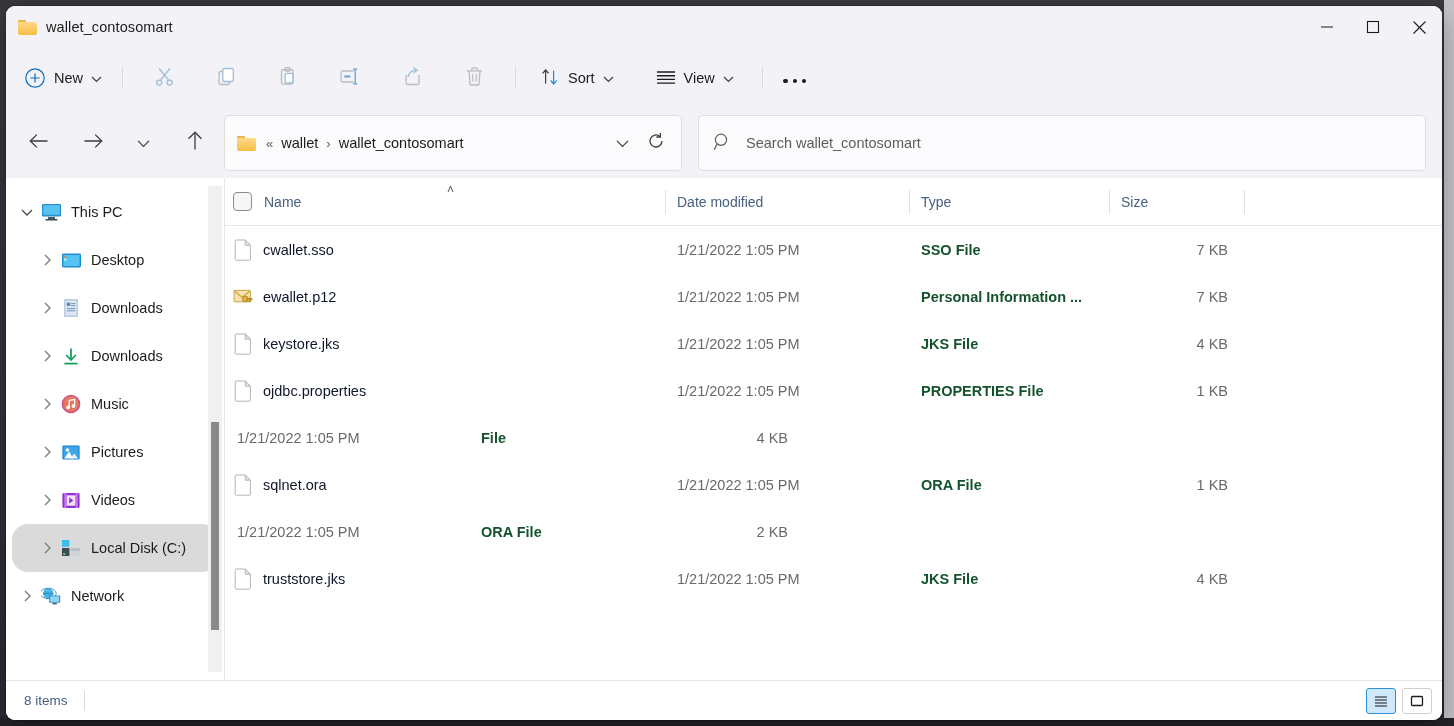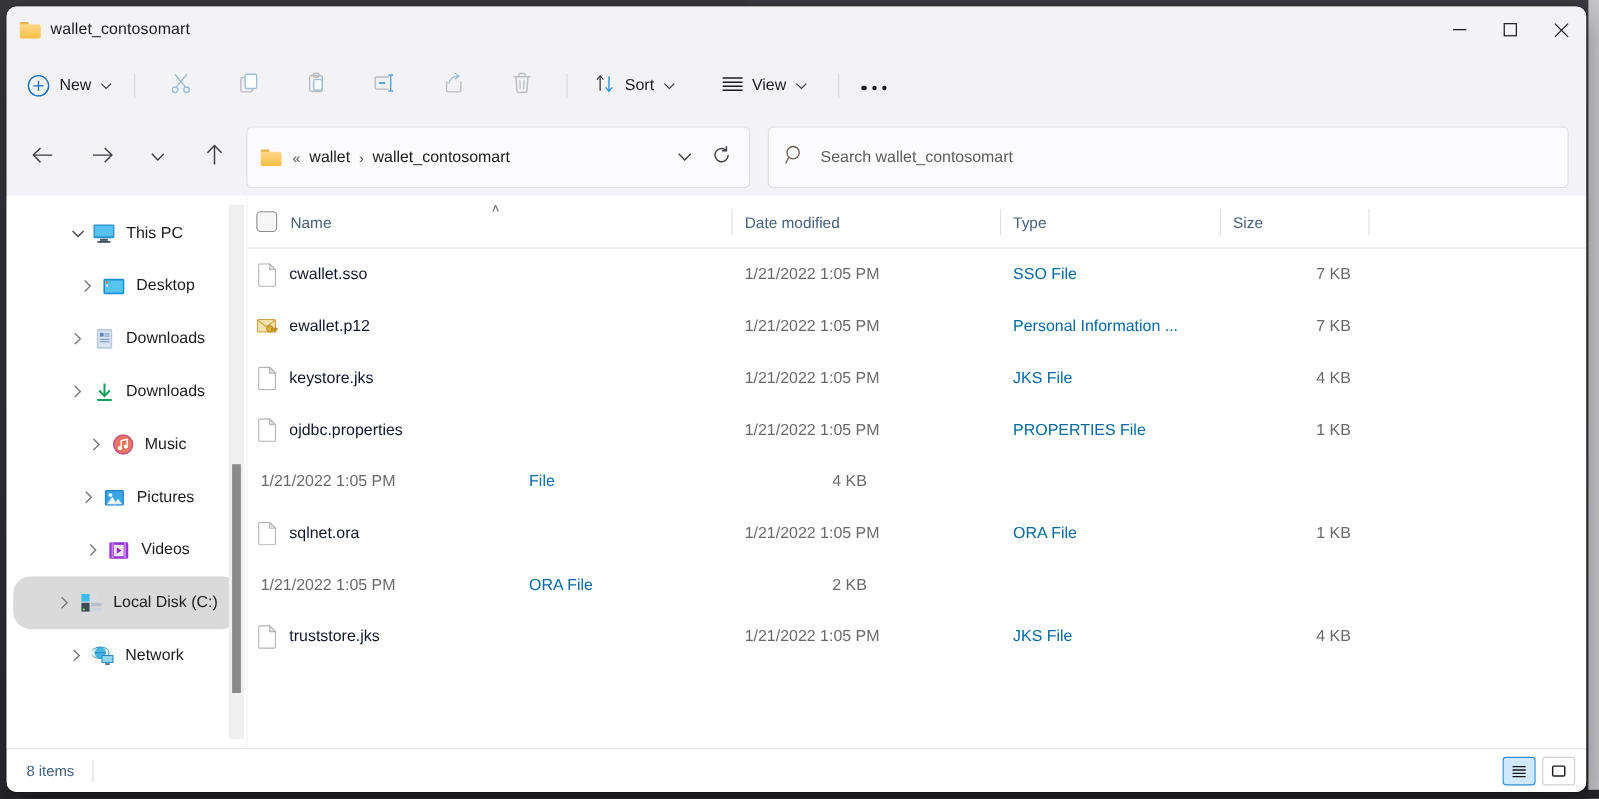--- a/index.html
+++ b/index.html
@@ -139,21 +139,21 @@
   
   #body { flex: 1 1 auto; display: flex; min-height: 0; background: #fff; }
 
   
   #sidebar {
     width: 218px; flex: 0 0 218px; background: #ffffff;
     position: relative; padding-top: 10px; overflow: hidden;
   }
   .tree-item {
     height: 48px; display: flex; align-items: center; cursor: default;
-    border-radius: 5px; margin: 0 6px 0 6px; padding-right: 8px; justify-content: center;
+    border-radius: 5px; margin: 0 6px 0 6px; padding-right: 8px;
   }
   .tree-item.selected { background: #dadada; border-radius: 16px; }
   .tw {
     width: 26px; flex: 0 0 26px; display: flex; align-items: center; justify-content: center;
     color: #4a4a4a;
   }
   .tree-ico { width: 22px; flex: 0 0 22px; display:flex;align-items:center;justify-content:center; margin-right: 9px;}
   .tree-label { font-size: 14.5px; color: #1b1b1b; white-space: nowrap; }
   .lvl1 { padding-left: 2px; }
   .lvl2 { padding-left: 22px; }
@@ -195,22 +195,22 @@
     position: absolute; left: 222px; top: 5px; color: #5b5b5b; font-size: 12px;
   }
 
   #rows { flex: 1 1 auto; overflow: hidden; }
   .row {
     height: 47px; display: flex; align-items: center; cursor: default;
   }
   .cell { display: flex; align-items: center; height: 47px; font-size: 14.5px; }
   .c-name { width: 440px; flex: 0 0 440px; padding-left: 8px; gap: 10px; color: #0f172a; }
   .c-date { width: 244px; flex: 0 0 244px; padding-left: 12px; color: #6a6a6a; }
-  .c-type { width: 200px; flex: 0 0 200px; padding-left: 12px; color: #0369a1;
-            white-space: nowrap; overflow: hidden; }
+  .c-type { width: 200px; flex: 0 0 200px; padding-left: 12px; color: #14532d;
+            white-space: nowrap; overflow: hidden; font-weight: bold; }
   .c-size { width: 135px; flex: 0 0 135px; padding-right: 16px; color: #6a6a6a;
             justify-content: flex-end; }
   .file-ico { width: 20px; height: 22px; flex: 0 0 20px; display:flex;align-items:center;justify-content:center; }
 
   
   #statusbar {
     height: 40px; flex: 0 0 40px; background: #ffffff;
     border-top: 1px solid #e6e6e6;
     display: flex; align-items: center; padding: 0 10px 0 18px;
   }

